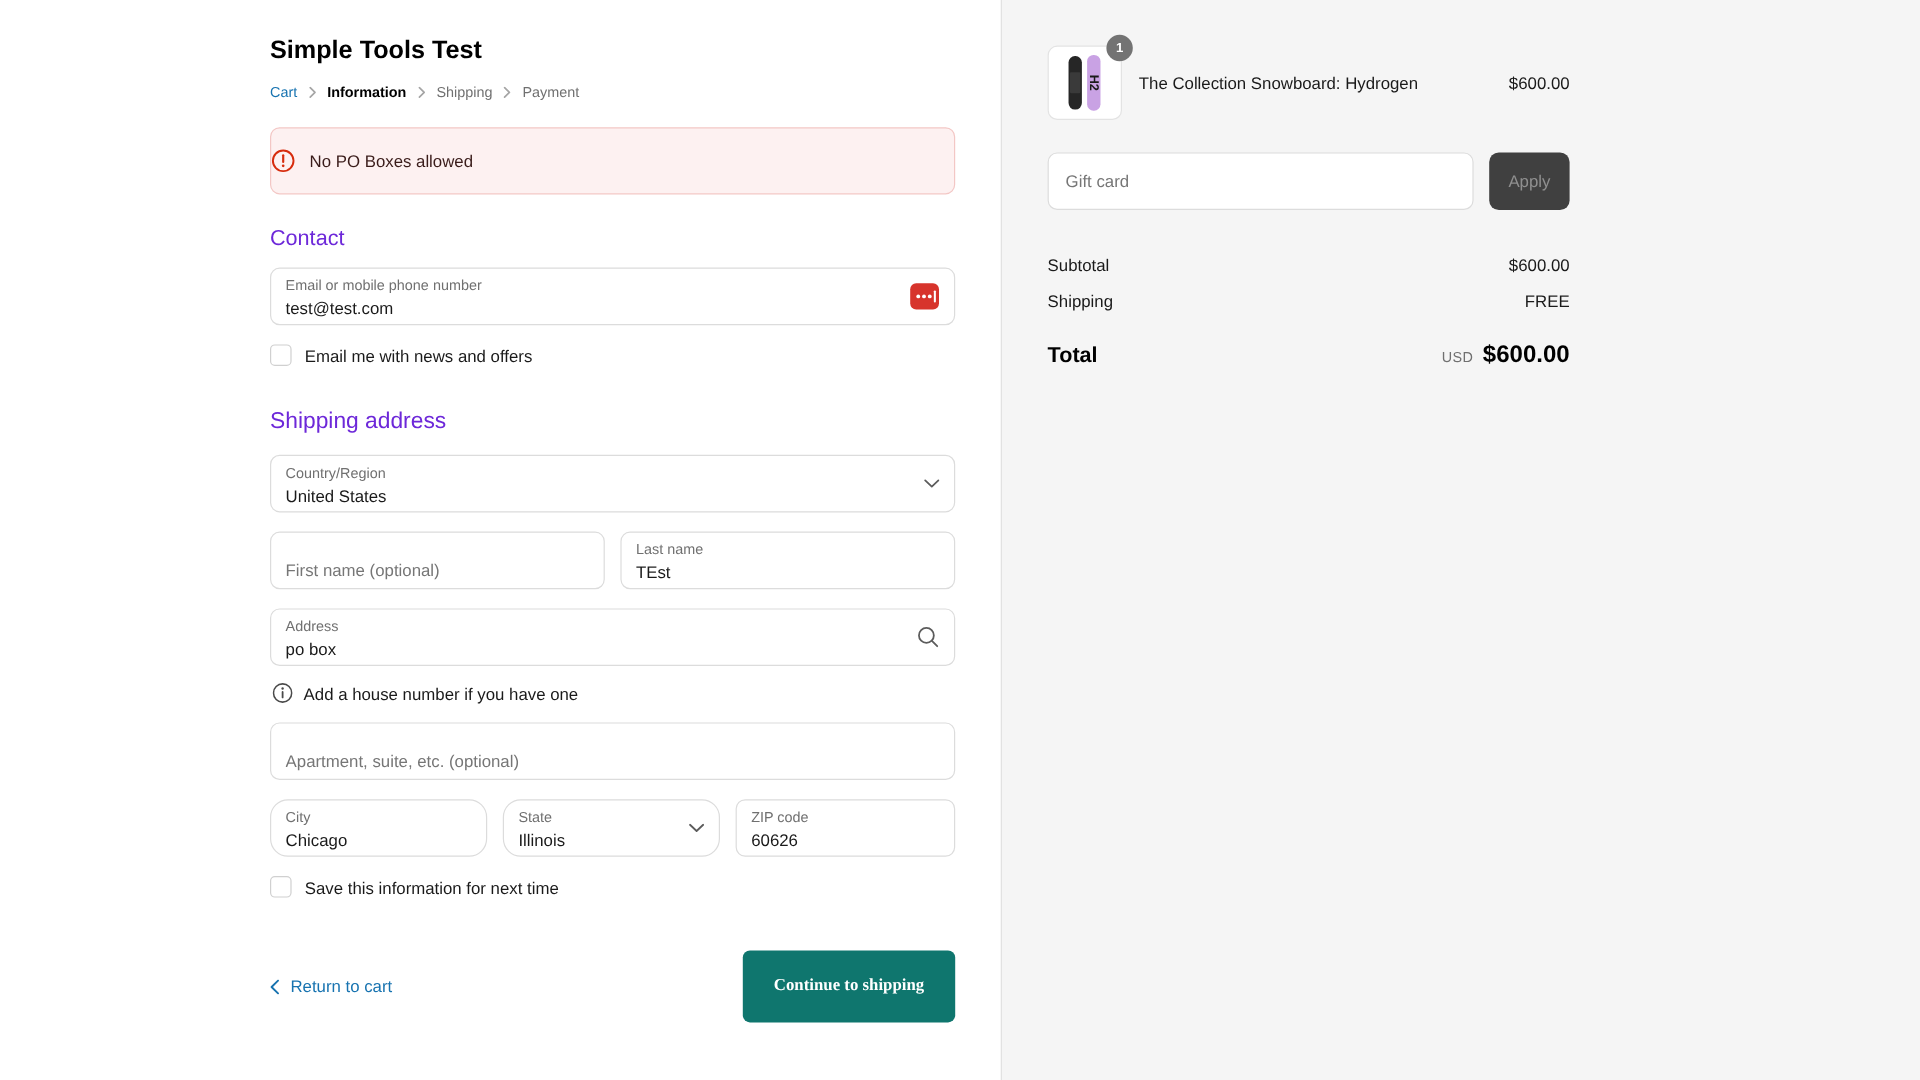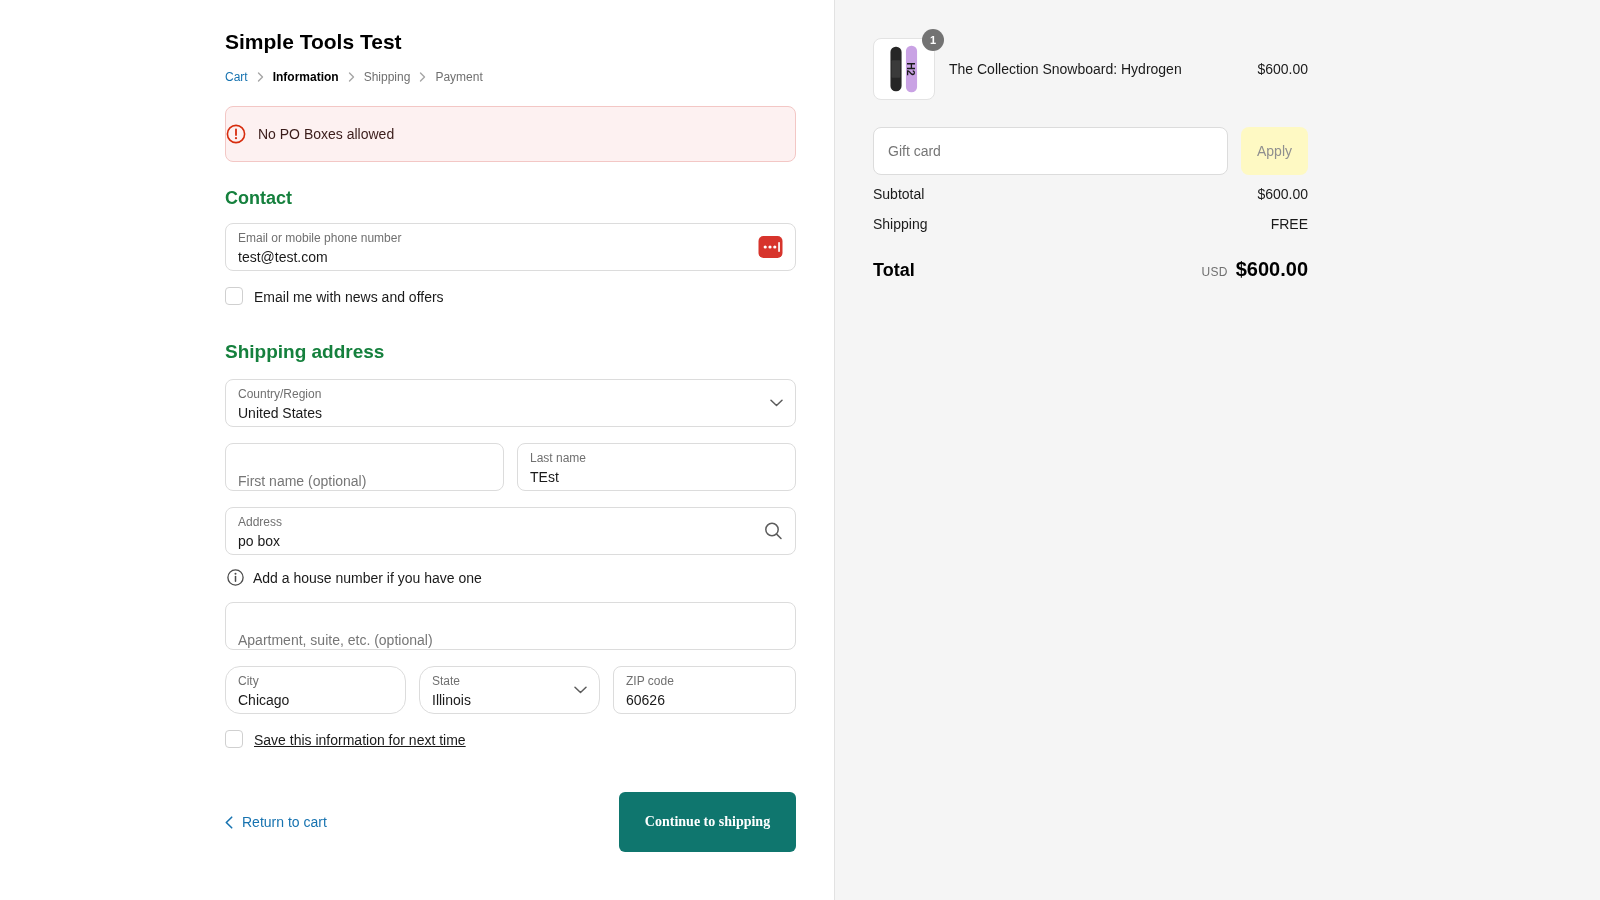--- a/index.html
+++ b/index.html
@@ -25,35 +25,35 @@
   .crumb-future { color: #707070; }
   .crumb-sep { display: flex; align-items: center; }
 
   .error-banner {
     display: flex; align-items: center; gap: 12px;
     background: #fdf1f1; border: 1px solid #f3c7c5; border-radius: 8px;
     padding: 17px 0; margin-bottom: 26px;
   }
   .error-banner .msg { font-size: 14px; color: #3a1c1a; }
 
-  .section-heading { font-size: 18px; font-weight: bold; color: #15803d; margin: 0 0 14px 0; }
+  .section-heading { font-size: 18px; font-weight: normal; color: #6d28d9; margin: 0 0 14px 0; }
   .shipping-section { margin-top: 36px; }
 
   .field {
     position: relative; background: #fff;
     border: 1px solid #dcdcdc; border-radius: 8px;
     height: 48px; padding: 7px 12px 0 12px; width: 100%;
   }
   .field-label { display: block; font-size: 12px; color: #707070; line-height: 15px; }
   .field input, .field .select-value {
     width: 100%; border: 0; outline: none; background: transparent;
     font-family: inherit; font-size: 14px; color: #1a1a1a; padding: 2px 0 0 0; line-height: 18px;
   }
   .field input::placeholder { color: #767676; opacity: 1; }
-  .field.placeholder-only { display: flex; align-items: flex-end; padding-top: 16px; }
+  .field.placeholder-only { display: flex; align-items: center; padding-top: 16px; }
   .field.placeholder-only input { padding-top: 0; }
   .field .trailing { position: absolute; right: 12px; top: 50%; transform: translateY(-50%); display: flex; align-items: center; }
   .field.has-trailing input, .field.has-trailing .select-value { padding-right: 34px; }
 
   .row { display: flex; gap: 13px; margin-bottom: 16px; }
   .row .field { margin-bottom: 0; }
   .mb16 { margin-bottom: 16px; }
   .col-half { width: 279px; }
   .col-third { width: 181px; border-radius: 15px; }
   .col-third-last { flex: 1; }
@@ -98,25 +98,25 @@
   .giftcard-field {
     flex: 1; height: 48px; background: #fff; border: 1px solid #dcdcdc; border-radius: 8px;
     display: flex; align-items: center; padding: 0 12px;
   }
   .giftcard-field input {
     width: 100%; border: 0; outline: none; background: transparent;
     font-family: inherit; font-size: 14px; color: #1a1a1a;
   }
   .giftcard-field input::placeholder { color: #767676; opacity: 1; }
   .apply-btn {
-    width: 67px; height: 48px; background: #fef9c3; color: #8f8f8f;
+    width: 67px; height: 48px; background: #404040; color: #8f8f8f;
     border: 0; border-radius: 8px; font-family: inherit; font-size: 14px; cursor: default;
   }
 
-  .totals { margin-top: 11px; text-align: center; }
+  .totals { margin-top: 38px; text-align: center; }
   .total-line { display: flex; justify-content: space-between; align-items: center; margin-bottom: 14px; }
   .total-line .t-label, .total-line .t-value { font-size: 14px; color: #1a1a1a; }
   .grand-total { display: flex; justify-content: space-between; align-items: baseline; margin-top: 26px; }
   .grand-total .g-label { font-size: 18px; font-weight: bold; color: #000; }
   .grand-amount { display: flex; align-items: baseline; gap: 8px; }
   .grand-amount .currency { font-size: 12px; color: #707070; letter-spacing: 0.3px; }
   .grand-amount .amount { font-size: 20px; font-weight: bold; color: #000; }
 
   svg { display: block; }
 </style>
@@ -246,21 +246,21 @@
                   <path d="M1 1.3l5.5 5.2L12 1.3" fill="none" stroke="#5c5c5c" stroke-width="1.5" stroke-linecap="round" stroke-linejoin="round"></path>
                 </svg>
             </span>
           </div>
           <div class="field col-third-last">
             <label class="field-label">ZIP code</label>
             <input type="text" value="60626" style="">
           </div>
         </div>
 
-        <div class="checkbox-row" style="margin-top:14px;text-decoration:underline;">
+        <div class="checkbox-row" style="margin-top:14px;">
           <span class="checkbox"></span>
           <span class="cb-label">Save this information for next time</span>
         </div>
       </div>
 
       <div class="form-footer">
         <a class="return-link">
           <span>
             <svg width="8" height="13" viewBox="0 0 8 13">
                 <path d="M6.7 1.2L1.3 6.5l5.4 5.3" fill="none" stroke="#1773b0" stroke-width="1.6" stroke-linecap="round" stroke-linejoin="round"></path>

